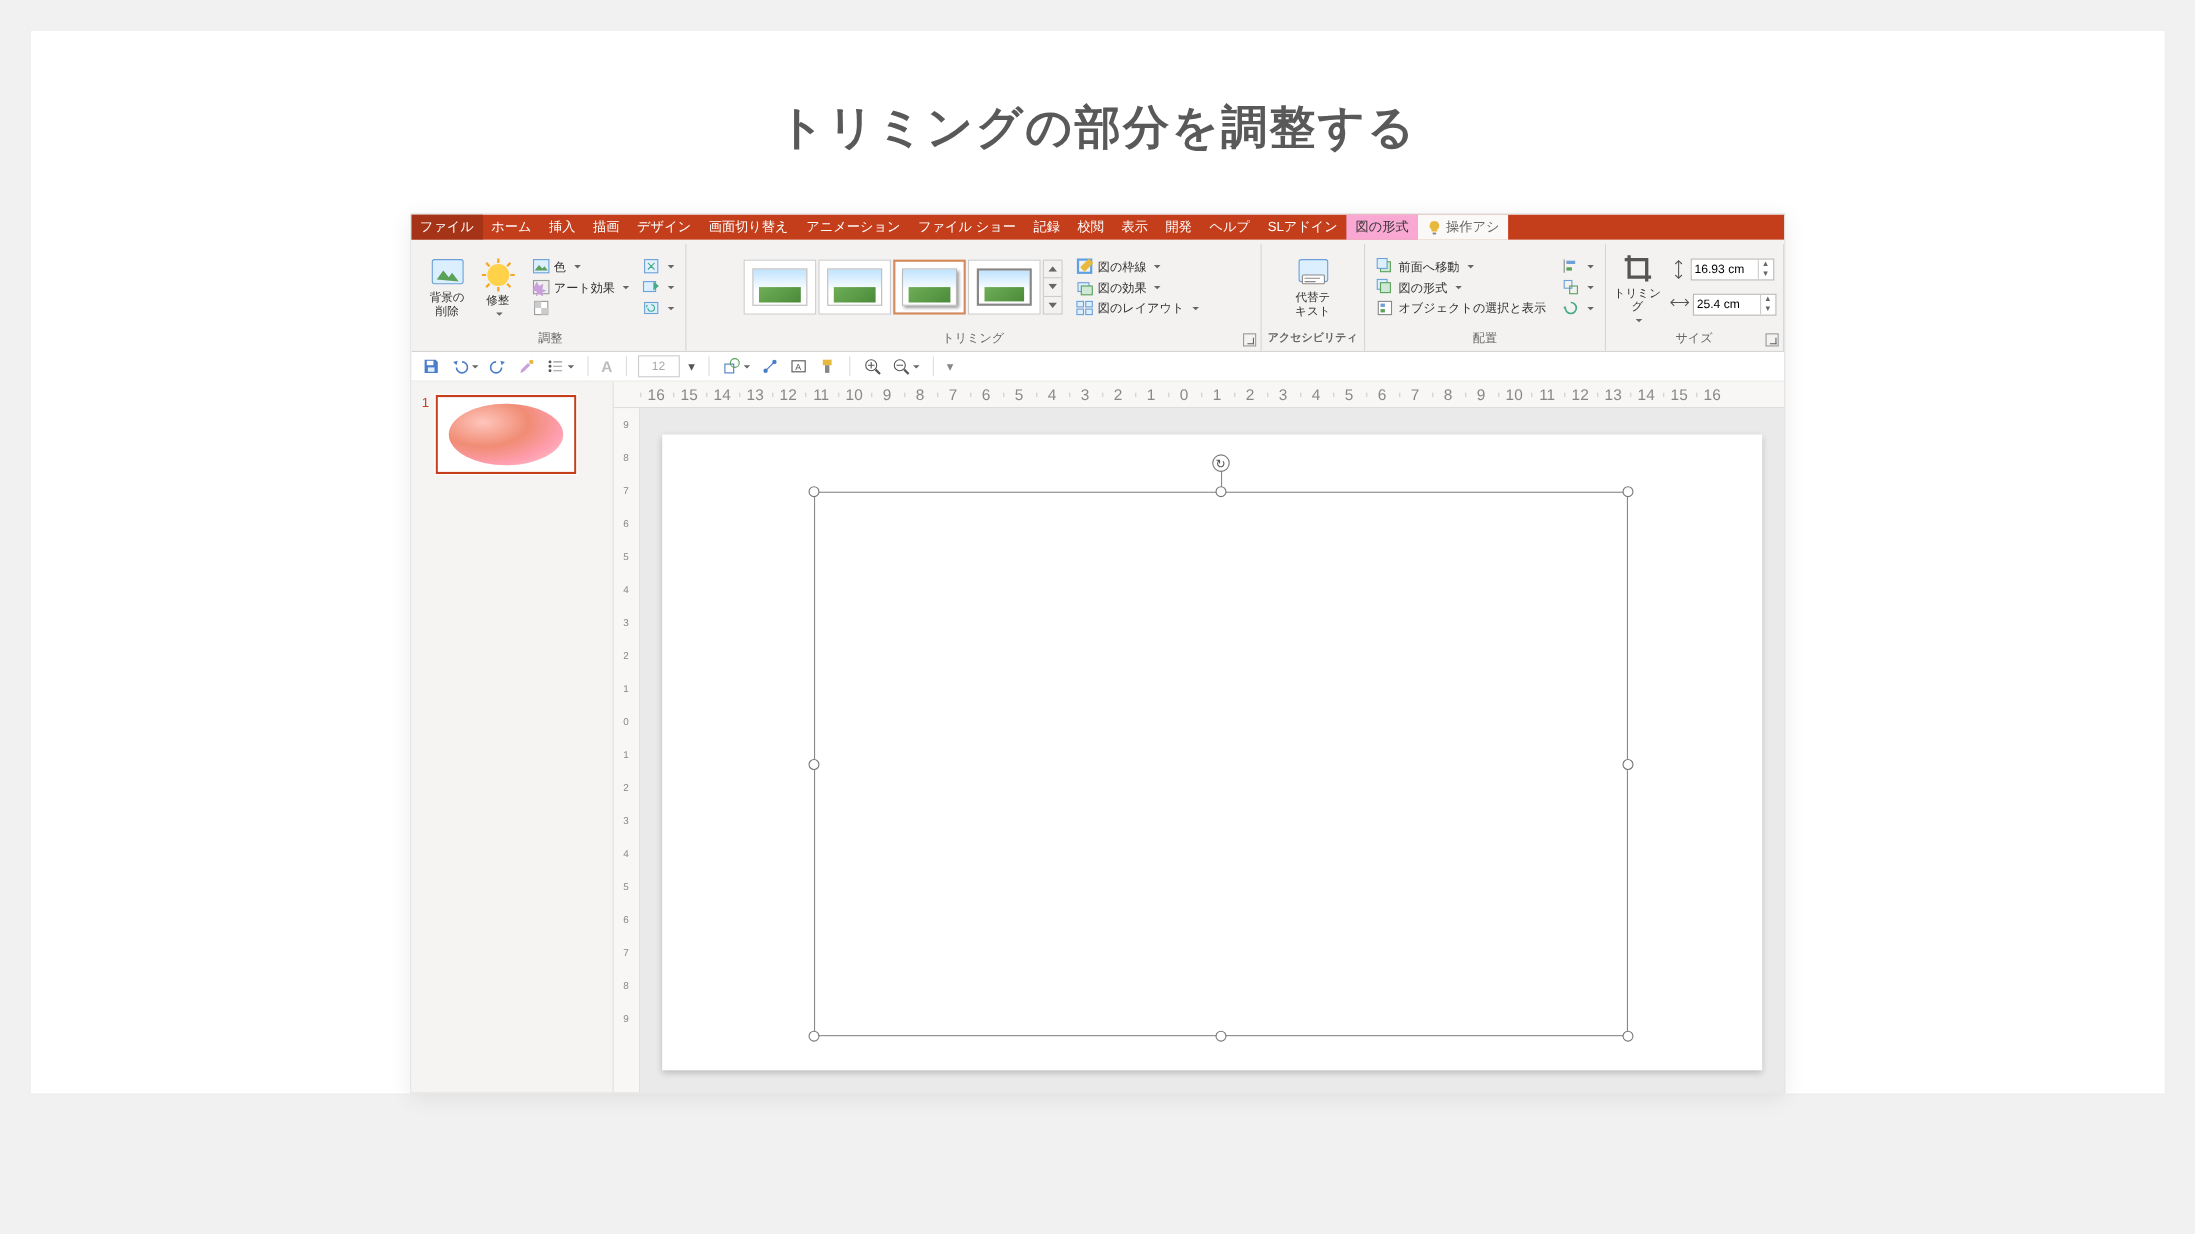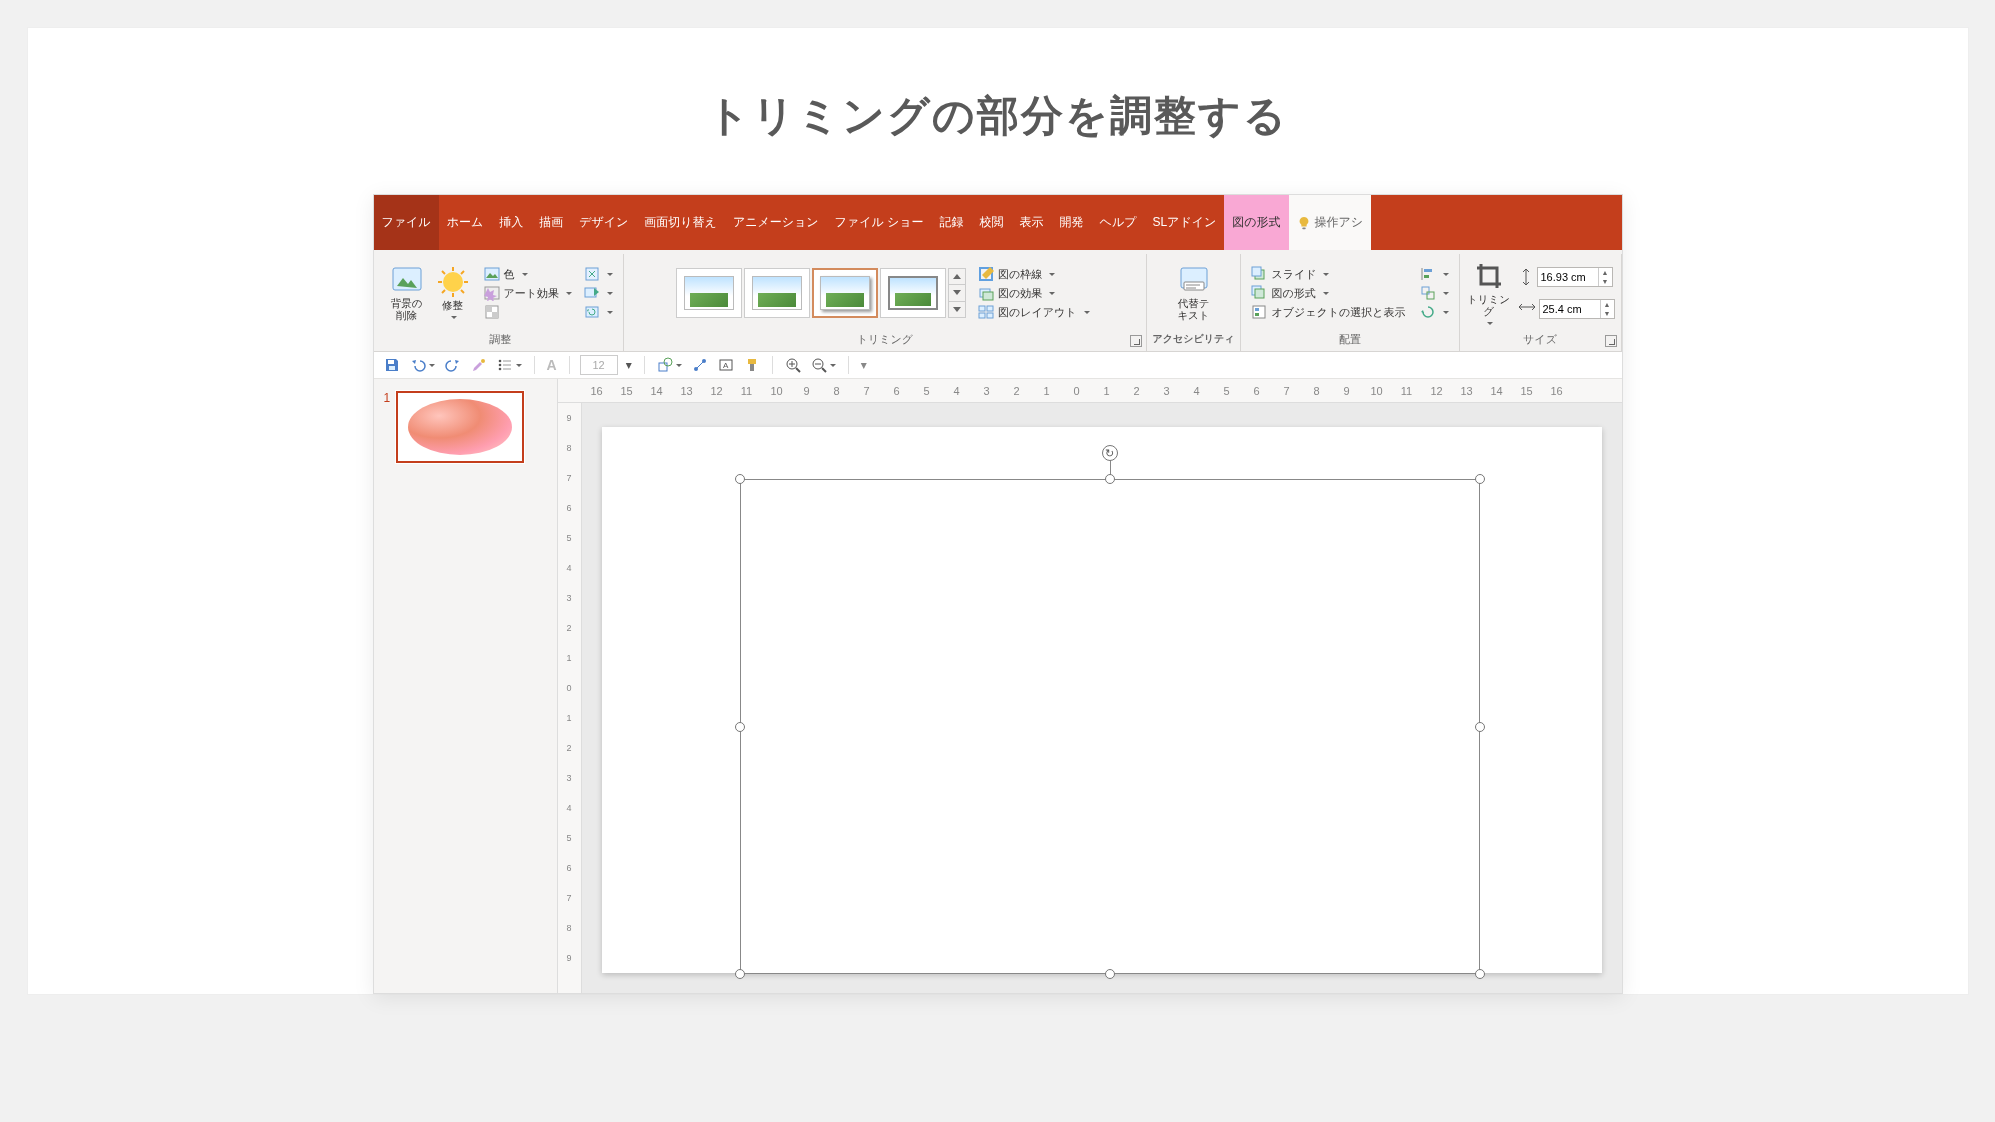--- a/index.html
+++ b/index.html
@@ -47,21 +47,21 @@
   
   .tabs{
     display:flex;
     background:var(--brand);
     color:#fff;
     align-items:stretch;
     font-size:12px;
     flex-shrink:0;
   }
   .tab{
-    padding:20px 8px;
+    padding:4px 8px;
     white-space:nowrap;
     line-height:15px;
     cursor:pointer;
     text-align:right;
   }
   .tab.sel{
     background:#f9a8d4;
     color:var(--text);
   }
   .tell{
@@ -132,21 +132,21 @@
   .slide-thumb{
     width:128px;height:72px;border:2px solid #c43e1c;outline:1px solid #fff;background:#fff;
     position:relative;overflow:hidden;
   }
   .slide-thumb .oval{
     position:absolute;inset:6px 10px;border-radius:50%;
     background:radial-gradient(ellipse at 30% 30%,#ffc5bc,#f08c74 40%,#ff9eb0 70%,#ffd3cc);
   }
   .canvas-wrap{flex:1;display:flex;flex-direction:column;min-width:0;}
   .hruler{height:24px;background:#f8f7f6;border-bottom:1px solid #ddd;display:flex;align-items:center;padding-left:24px;overflow:hidden;}
-  .hruler-inner{display:flex;font-size:11px;color:#888;flex-shrink:0;}
+  .hruler-inner{display:flex;font-size:14px;color:#888;flex-shrink:0;}
   .tick-h{display:flex;align-items:center;width:30px;position:relative;justify-content:center;}
   .tick-h::before{content:"";position:absolute;left:0;top:6px;bottom:6px;width:1px;background:#ccc;}
   .canvas-row{flex:1;display:flex;min-height:0;}
   .vruler{width:24px;background:#f8f7f6;border-right:1px solid #ddd;display:flex;flex-direction:column;align-items:center;overflow:hidden;}
   .vruler-inner{display:flex;flex-direction:column;font-size:9px;color:#888;flex-shrink:0;}
   .tick-v{display:flex;justify-content:center;height:30px;position:relative;align-items:center;}
   .tick-v::before{content:"";position:absolute;top:0;left:6px;right:6px;height:1px;background:#ccc;}
   .slide-area{flex:1;position:relative;background:#eaeaea;overflow:hidden;}
   .slide{
     position:absolute;left:20px;top:24px;right:20px;bottom:20px;
@@ -403,21 +403,21 @@
       <div class="group">
         <div class="group-body" style="gap:6px;">
           <div class="stack">
             <div class="hbtn dd">
               <span class="ico">
                   <svg width="16" height="16">
                     <rect x="4" y="4" width="9" height="9" fill="#cfe8d8" stroke="#5aa15a"></rect>
                     <rect x="1" y="1" width="9" height="9" fill="#dcefff" stroke="#6ca0d6"></rect>
                   </svg>
                 </span>
-              <span>スライド</span>
+              <span>前面へ移動</span>
             </div>
             <div class="hbtn dd">
               <span class="ico">
                   <svg width="16" height="16">
                     <rect x="1" y="1" width="9" height="9" fill="#dcefff" stroke="#6ca0d6"></rect>
                     <rect x="4" y="4" width="9" height="9" fill="#cfe8d8" stroke="#5aa15a"></rect>
                   </svg>
                 </span>
               <span>図の形式</span>
             </div>

